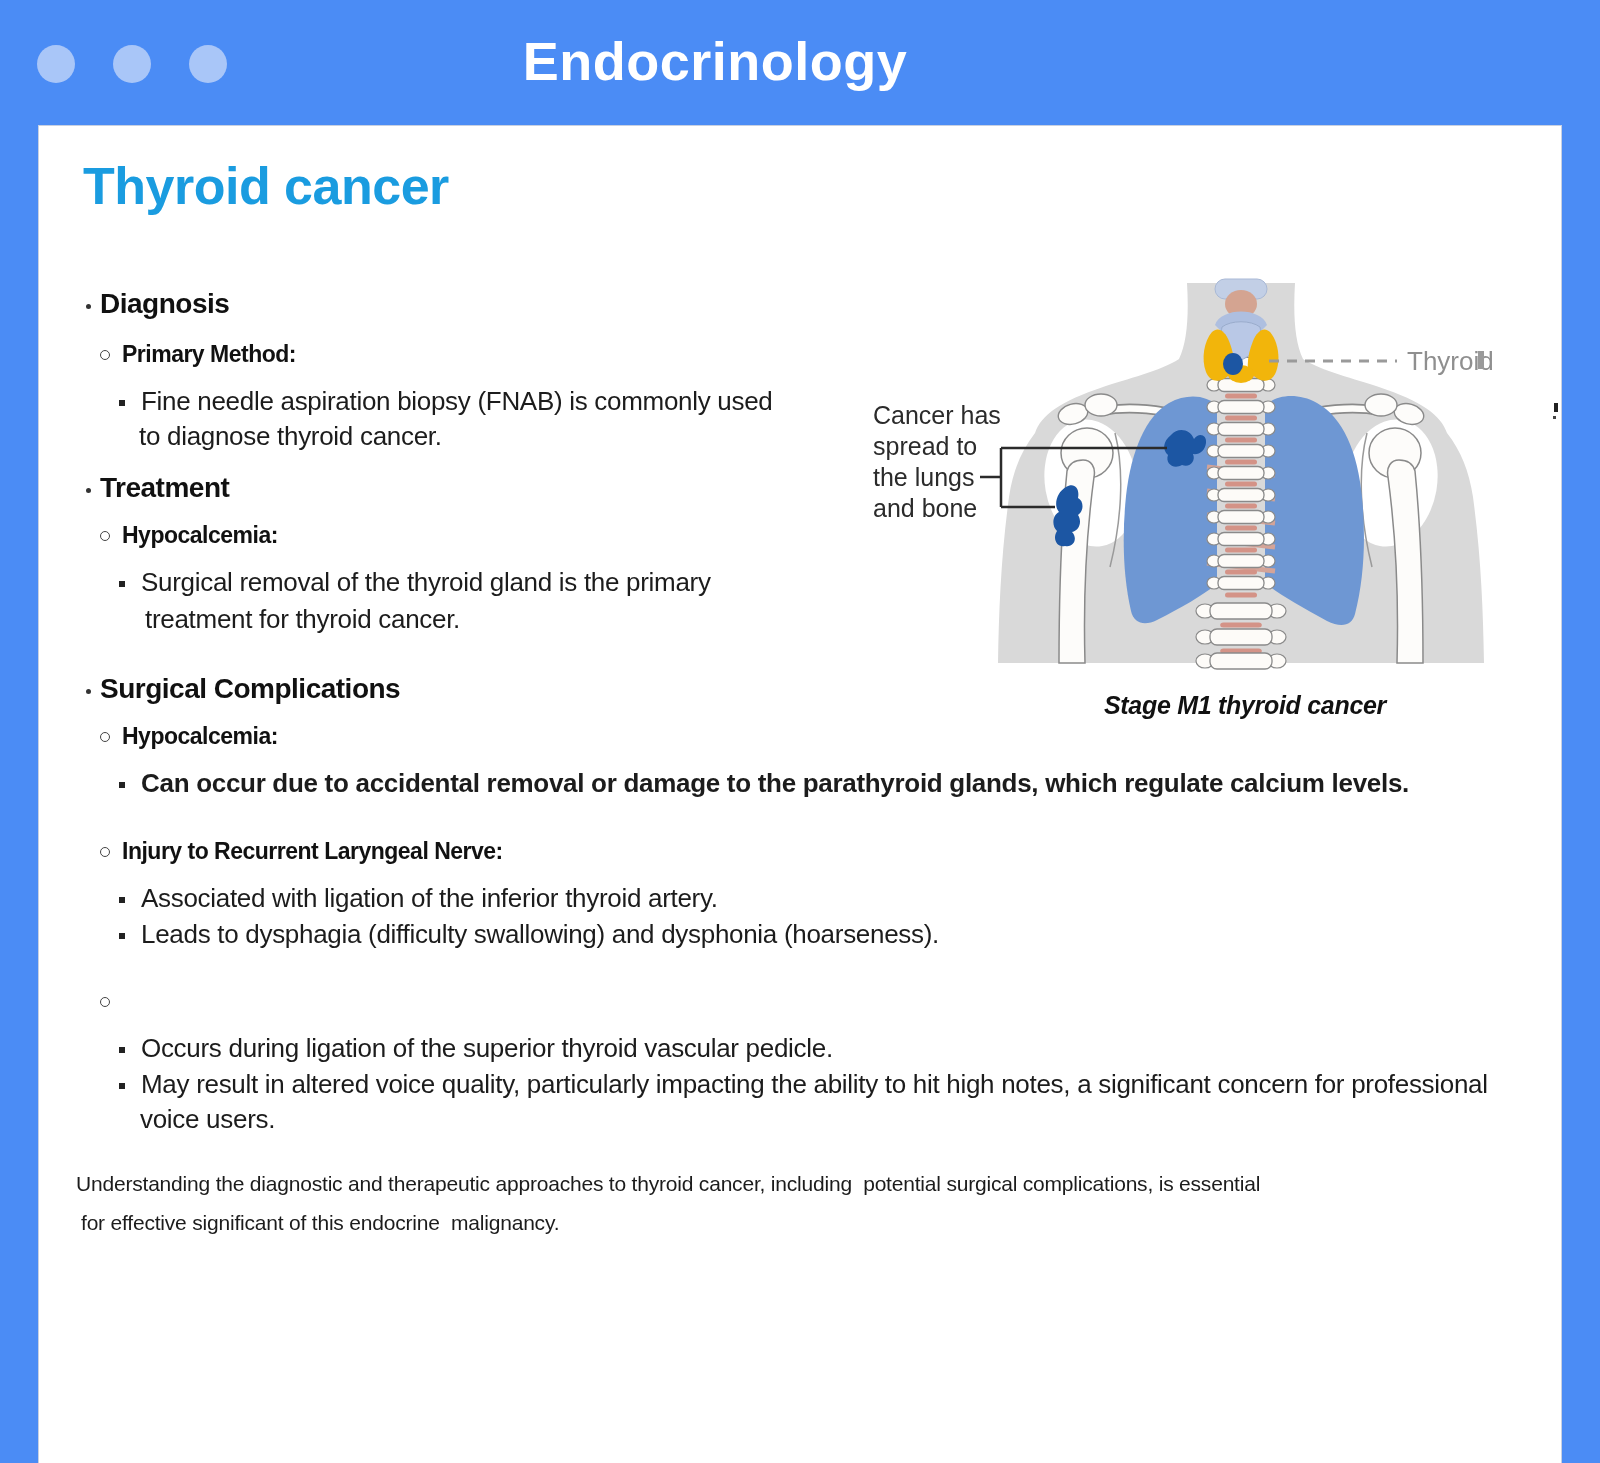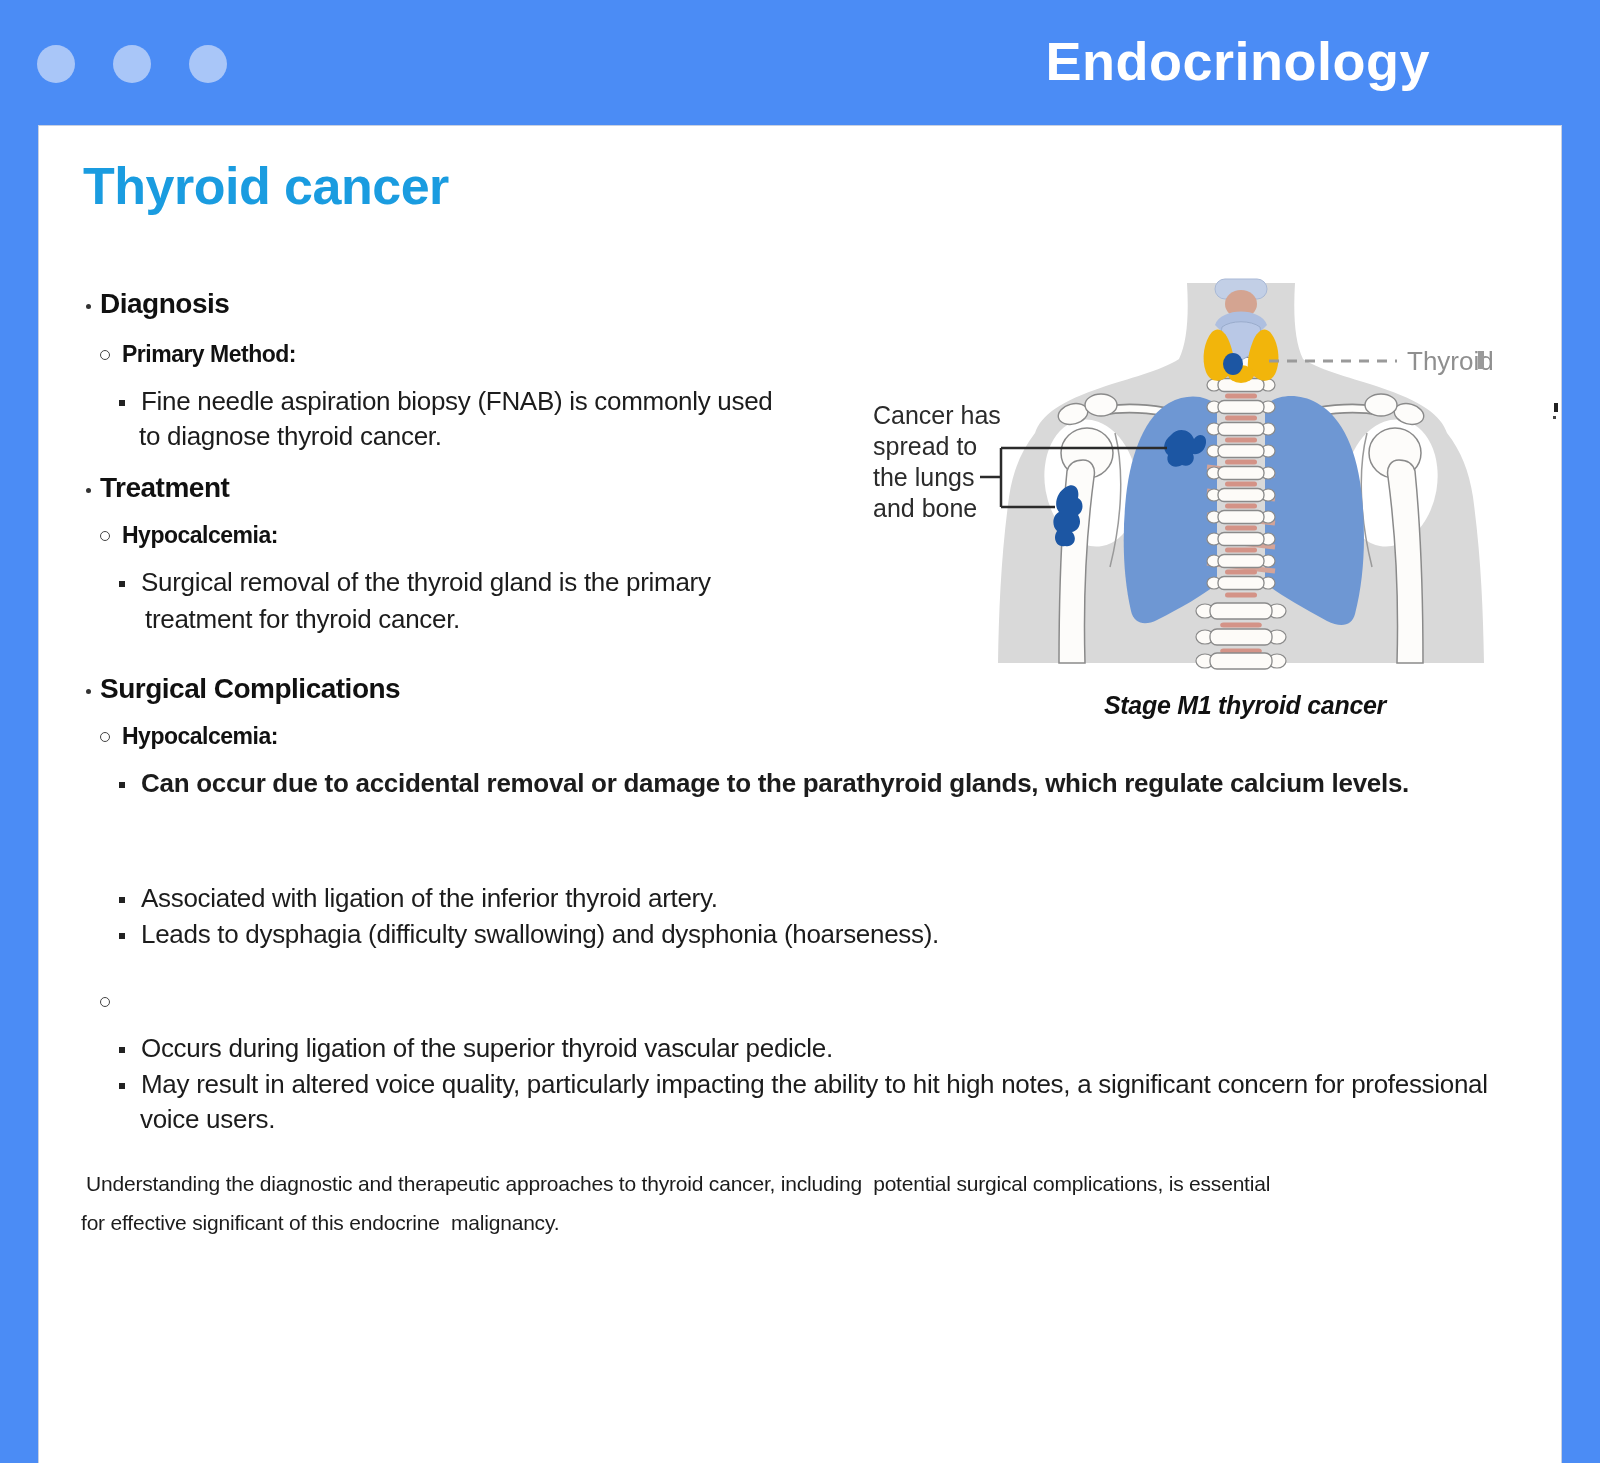--- a/index.html
+++ b/index.html
@@ -3,21 +3,21 @@
 <meta charset="utf-8">
 <style>
   html,body{margin:0;padding:0;}
   body{
     width:1600px;height:1463px;position:relative;overflow:hidden;
     background:#4b8cf5;
     font-family:"Liberation Sans", sans-serif;
   }
   .win-dot{position:absolute;width:38px;height:38px;border-radius:50%;background:#a9c6f8;top:45px;}
   .win-title{
-    position:absolute;top:30px;left:0;width:1430px;text-align:right;
+    position:absolute;top:30px;left:0;width:1430px;text-align:center;
     color:#ffffff;font-size:54px;font-weight:bold;letter-spacing:0.5px;
   }
   .panel{
     position:absolute;left:38px;top:125px;width:1524px;height:1428px;
     background:#ffffff;border:1px solid rgba(130,150,190,0.45);box-sizing:border-box;overflow:hidden;
   }
   .doc-title{
     position:absolute;left:44px;top:30px;margin:0;
     color:#1a9ce0;font-size:52px;font-weight:bold;letter-spacing:-0.5px;line-height:60px;
   }
@@ -57,29 +57,30 @@
 
   <div class="line h1" style="left:47px;top:348px;"><span class="dot-mark"></span><span>Treatment</span></div>
   <div class="line h2" style="left:61px;top:395px;"><span class="circ-mark"></span><span>Hypocalcemia:</span></div>
   <div class="line" style="left:80px;top:442px;"><span class="sq-mark"></span><span>Surgical removal of the thyroid gland is the primary</span></div>
   <div class="line" style="left:106px;top:479px;"><span>treatment for thyroid cancer.</span></div>
 
   <div class="line h1" style="left:47px;top:549px;"><span class="dot-mark"></span><span>Surgical Complications</span></div>
   <div class="line h2" style="left:61px;top:596px;"><span class="circ-mark"></span><span>Hypocalcemia:</span></div>
   <div class="line" style="left:80px;top:643px;font-weight:bold;"><span class="sq-mark"></span><span>Can occur due to accidental removal or damage to the parathyroid glands, which regulate calcium levels.</span></div>
 
+  <div class="line h2" style="left:61px;top:711px;"><span class="circ-mark"></span><span>Injury to Recurrent Laryngeal Nerve:</span></div>
   <div class="line" style="left:80px;top:758px;"><span class="sq-mark"></span><span>Associated with ligation of the inferior thyroid artery.</span></div>
   <div class="line" style="left:80px;top:794px;"><span class="sq-mark"></span><span>Leads to dysphagia (difficulty swallowing) and dysphonia (hoarseness).</span></div>
 
   <div class="line h2" style="left:61px;top:861px;"><span class="circ-mark"></span></div>
   <div class="line" style="left:80px;top:908px;"><span class="sq-mark"></span><span>Occurs during ligation of the superior thyroid vascular pedicle.</span></div>
   <div class="line" style="left:80px;top:944px;"><span class="sq-mark"></span><span>May result in altered voice quality, particularly impacting the ability to hit high notes, a significant concern for professional</span></div>
   <div class="line" style="left:101px;top:979px;"><span>voice users.</span></div>
 
-  <div class="line closing" style="left:47px;top:1044px;"><span>Understanding the diagnostic and therapeutic approaches to thyroid cancer, including  potential surgical complications, is essential</span></div>
+  <div class="line closing" style="left:37px;top:1044px;"><span>Understanding the diagnostic and therapeutic approaches to thyroid cancer, including  potential surgical complications, is essential</span></div>
   <div class="line closing" style="left:42px;top:1083px;"><span>for effective significant of this endocrine  malignancy.</span></div>
 
   <div class="figure">
     <svg width="690" height="450" viewBox="0 0 690 450">
       <defs>
         <g id="vert">
           <ellipse cx="-27" cy="0" rx="7" ry="6" fill="#fdfbf8" stroke="#8a8a8a" stroke-width="1.2"></ellipse>
           <ellipse cx="27" cy="0" rx="7" ry="6" fill="#fdfbf8" stroke="#8a8a8a" stroke-width="1.2"></ellipse>
           <rect x="-23" y="-6.5" width="46" height="13" rx="6" fill="#fdfbf8" stroke="#8a8a8a" stroke-width="1.3"></rect>
         </g>

